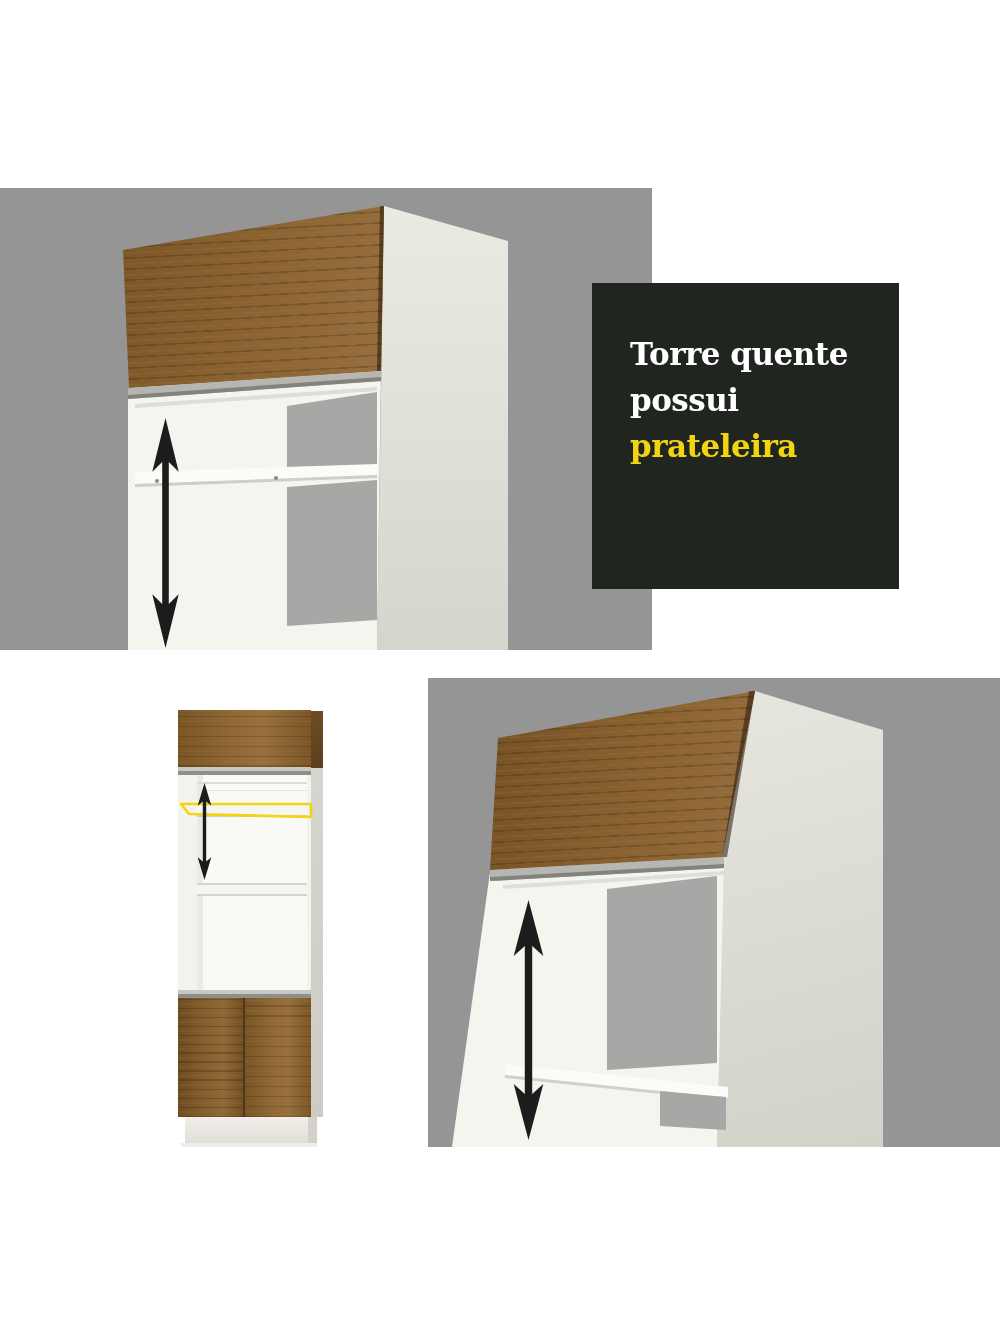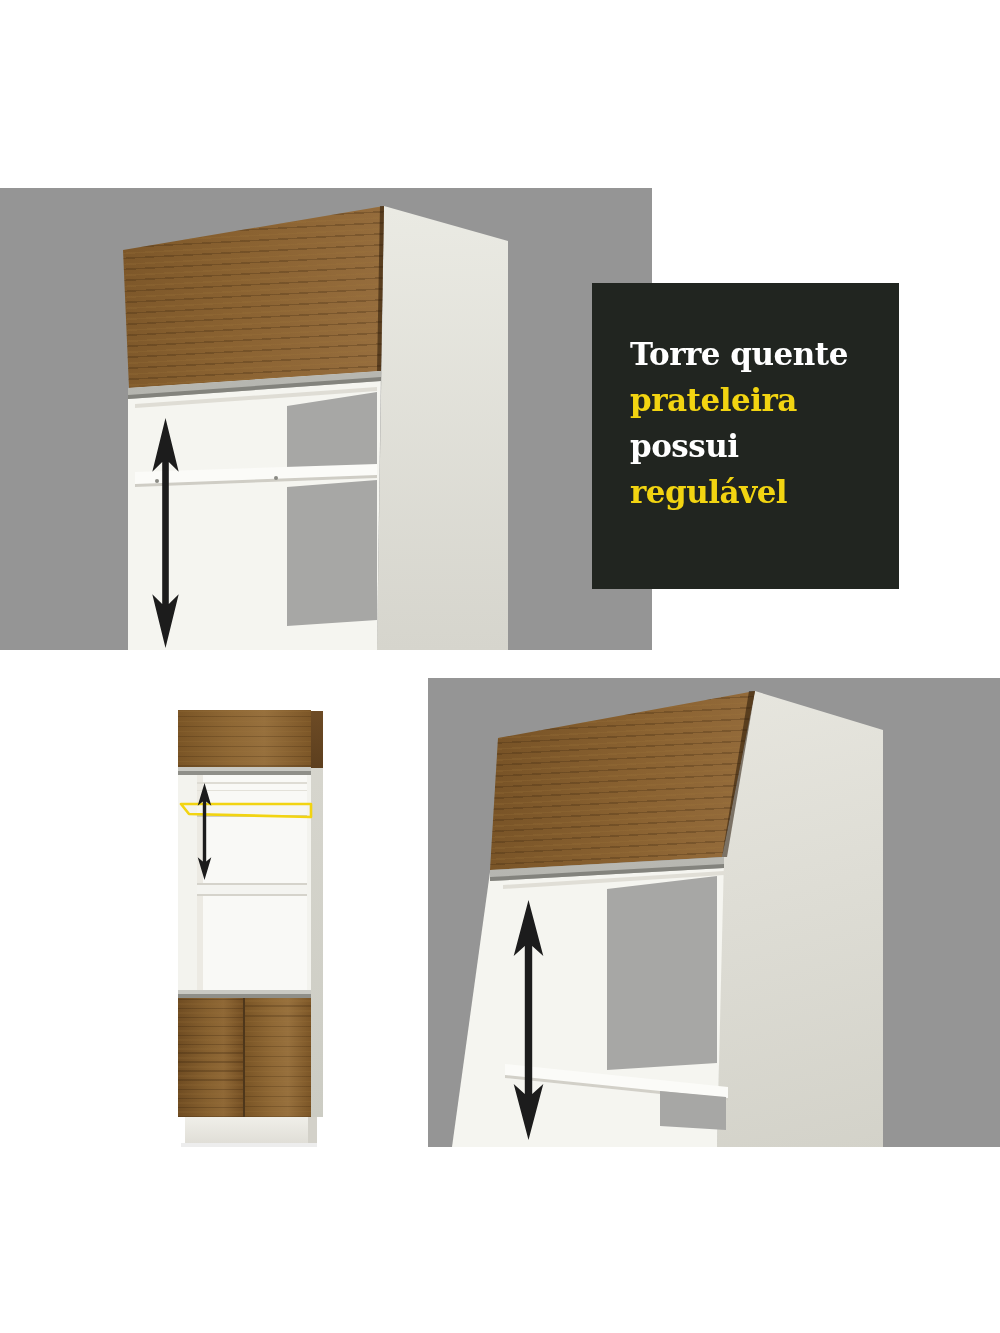--- a/index.html
+++ b/index.html
@@ -101,23 +101,22 @@
     <div class="ly a-dooredge"></div>
     <div class="ly a-strip"></div>
     <div class="ly a-stripline"></div>
     <svg class="arrow-svg" style="left:149px;top:230px;" width="33" height="230" viewBox="0 0 40 240" preserveAspectRatio="none">
       <polygon points="20,0 36,56 24,46 24,194 36,184 20,240 4,184 16,194 16,46 4,56" fill="#1c1c1c"></polygon>
     </svg>
   </div>
 
   <div id="info-panel">
     <div class="ip-line">Torre quente</div>
+    <div class="ip-line">possui</div>
     <div class="ip-line hl">prateleira</div>
-    <div class="ip-line">possui</div>
-    <div class="ip-line hl">regulável</div>
   </div>
 
   <div id="cabinet-front">
     <div class="abs d-side"></div>
     <div class="abs d-sidewood"></div>
     <div class="abs d-door woodB"></div>
     <div class="abs d-strip"></div>
     <div class="abs d-body"></div>
     <div class="abs d-int"></div>
     <div class="abs d-innershadow"></div>

